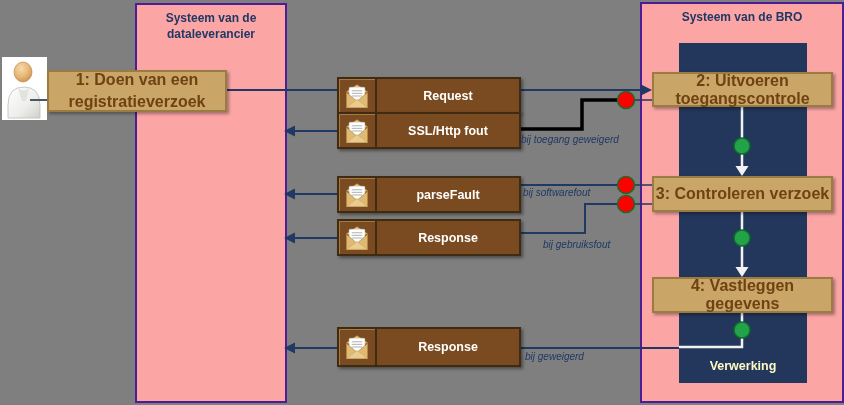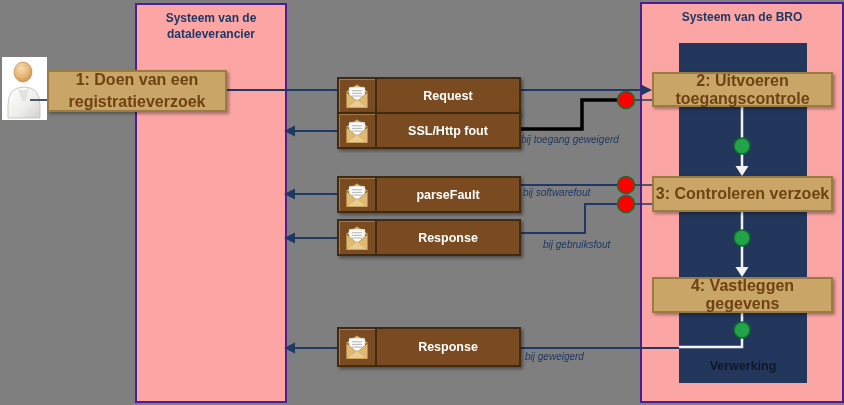--- a/index.html
+++ b/index.html
@@ -4,21 +4,21 @@
 <style>
   html,body{margin:0;padding:0;background:#555;}
   #canvas{position:relative;width:844px;height:405px;background:#7F7F7F;overflow:hidden;
           font-family:"Liberation Sans",sans-serif;}
   .panel{position:absolute;background:#fca5a5;border:2px solid #4c1d95;box-sizing:border-box;text-decoration:underline;}
   #left-panel{left:135px;top:3px;width:152px;height:400px;}
   #right-panel{left:640px;top:2px;width:204px;height:401px;}
   .panel-title{position:absolute;top:6px;left:0;right:0;text-align:center;font-weight:bold;
                font-size:12px;line-height:1.3;color:#1F3864;}
   #inner-column{position:absolute;left:679px;top:43px;width:128px;height:340px;background:#23375C;}
-  #verwerking{position:absolute;left:679px;top:359px;width:128px;text-align:center;color:#0f172a;
+  #verwerking{position:absolute;left:679px;top:359px;width:128px;text-align:center;color:#fef9c3;
               font-weight:bold;font-size:12.5px;}
   .step{position:absolute;background:#C9A567;border:2px solid #9A7B42;box-sizing:border-box;
         display:flex;align-items:center;justify-content:center;font-weight:bold;font-size:16px;
         color:#6E4212;text-align:center;box-shadow:2px 2px 3px rgba(0,0,0,0.35);}
   #step-1{left:47px;top:70px;width:180px;height:42px;line-height:1.35;}
   #step-2{left:652px;top:72px;width:181px;height:35px;text-align:center;}
   #step-3{left:652px;top:176px;width:181px;height:36px;}
   #step-4{left:652px;top:277px;width:181px;height:36px;}
   .msg{position:absolute;left:337px;width:184px;background:#7A4A20;border:2px solid #3F2A12;
        box-sizing:border-box;display:flex;box-shadow:2px 2px 3px rgba(0,0,0,0.4);}

